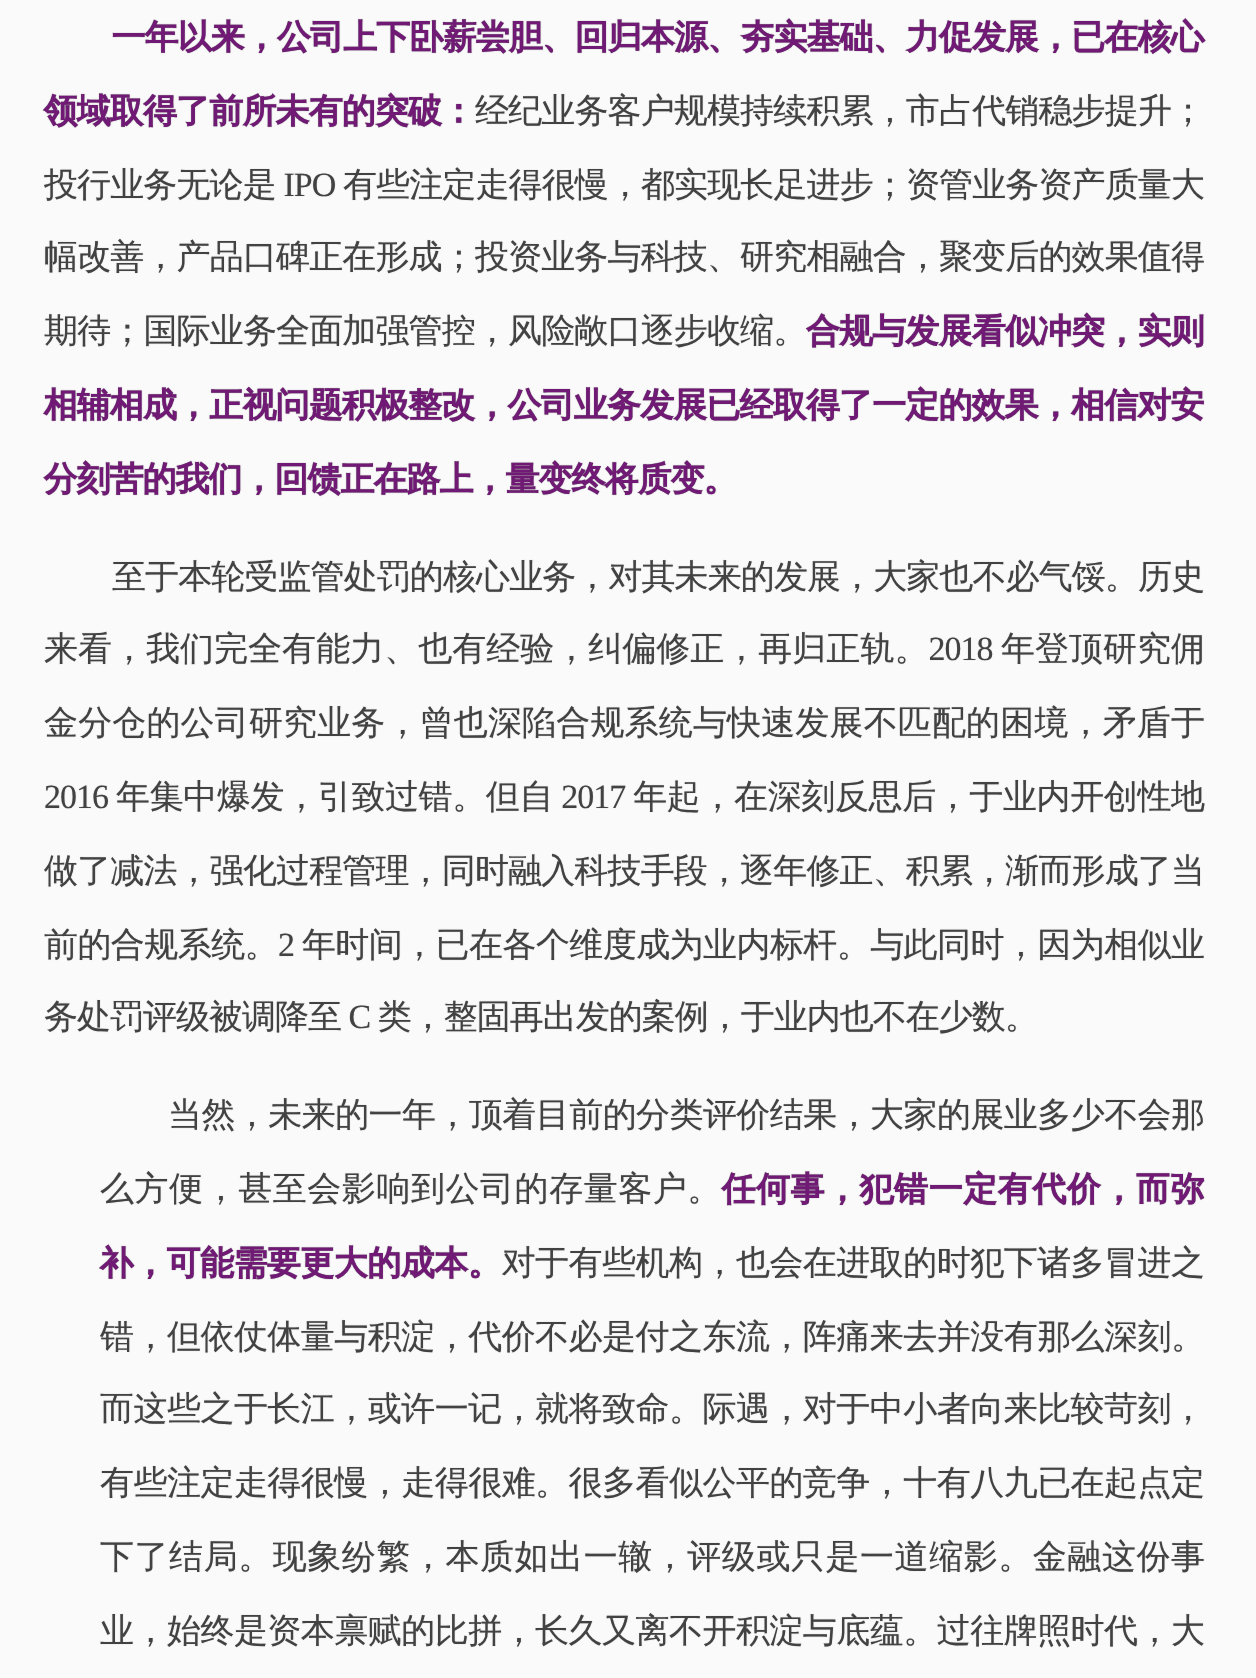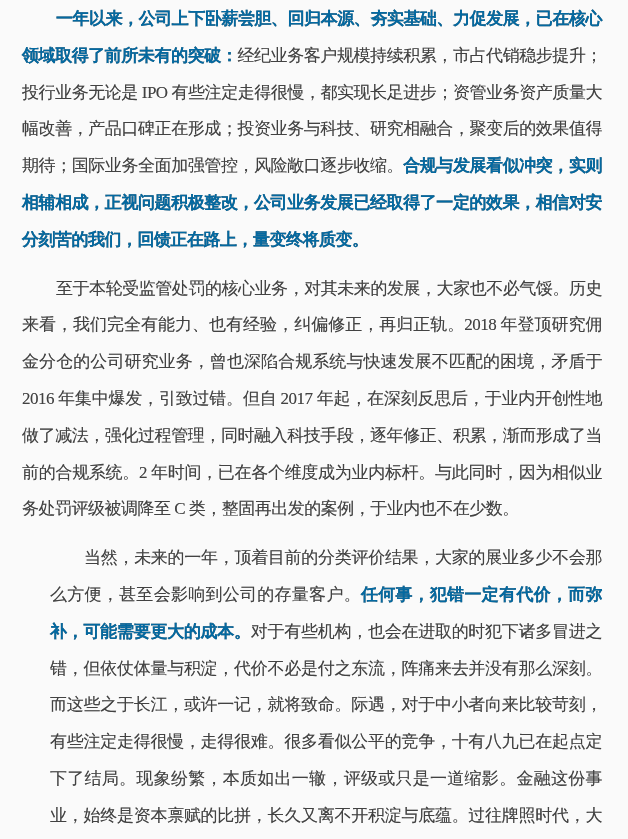--- a/index.html
+++ b/index.html
@@ -27,21 +27,21 @@
     letter-spacing: -0.5px;
     color: #424242;
     text-align: justify;
     text-indent: 2em;
     text-shadow: 0 0 0.5px rgba(70,70,70,0.45);
   }
   .para:last-child { margin-bottom: 0; margin-left: 28px; }
   .run { }
   .run.bold {
     font-weight: 700;
-    color: #0369a1;
+    color: #701a75;
     text-shadow: 0 0 0.5px rgba(15,15,15,0.6);
   }
 </style>
 </head>
 <body>
 
 <div class="page">
     <p class="para"><span class="run bold">一年以来，公司上下卧薪尝胆、回归本源、夯实基础、力促发展，已在核心领域取得了前所未有的突破：</span><span class="run">经纪业务客户规模持续积累，市占代销稳步提升；投行业务无论是 IPO 有些注定走得很慢，都实现长足进步；资管业务资产质量大幅改善，产品口碑正在形成；投资业务与科技、研究相融合，聚变后的效果值得期待；国际业务全面加强管控，风险敞口逐步收缩。</span><span class="run bold">合规与发展看似冲突，实则相辅相成，正视问题积极整改，公司业务发展已经取得了一定的效果，相信对安分刻苦的我们，回馈正在路上，量变终将质变。</span></p>
     <p class="para"><span class="run">至于本轮受监管处罚的核心业务，对其未来的发展，大家也不必气馁。历史来看，我们完全有能力、也有经验，纠偏修正，再归正轨。2018 年登顶研究佣金分仓的公司研究业务，曾也深陷合规系统与快速发展不匹配的困境，矛盾于 2016 年集中爆发，引致过错。但自 2017 年起，在深刻反思后，于业内开创性地做了减法，强化过程管理，同时融入科技手段，逐年修正、积累，渐而形成了当前的合规系统。2 年时间，已在各个维度成为业内标杆。与此同时，因为相似业务处罚评级被调降至 C 类，整固再出发的案例，于业内也不在少数。</span></p>
     <p class="para"><span class="run">当然，未来的一年，顶着目前的分类评价结果，大家的展业多少不会那么方便，甚至会影响到公司的存量客户。</span><span class="run bold">任何事，犯错一定有代价，而弥补，可能需要更大的成本。</span><span class="run">对于有些机构，也会在进取的时犯下诸多冒进之错，但依仗体量与积淀，代价不必是付之东流，阵痛来去并没有那么深刻。而这些之于长江，或许一记，就将致命。际遇，对于中小者向来比较苛刻，有些注定走得很慢，走得很难。很多看似公平的竞争，十有八九已在起点定下了结局。现象纷繁，本质如出一辙，评级或只是一道缩影。金融这份事业，始终是资本禀赋的比拼，长久又离不开积淀与底蕴。过往牌照时代，大而不倒的比比皆是，头</span></p>

